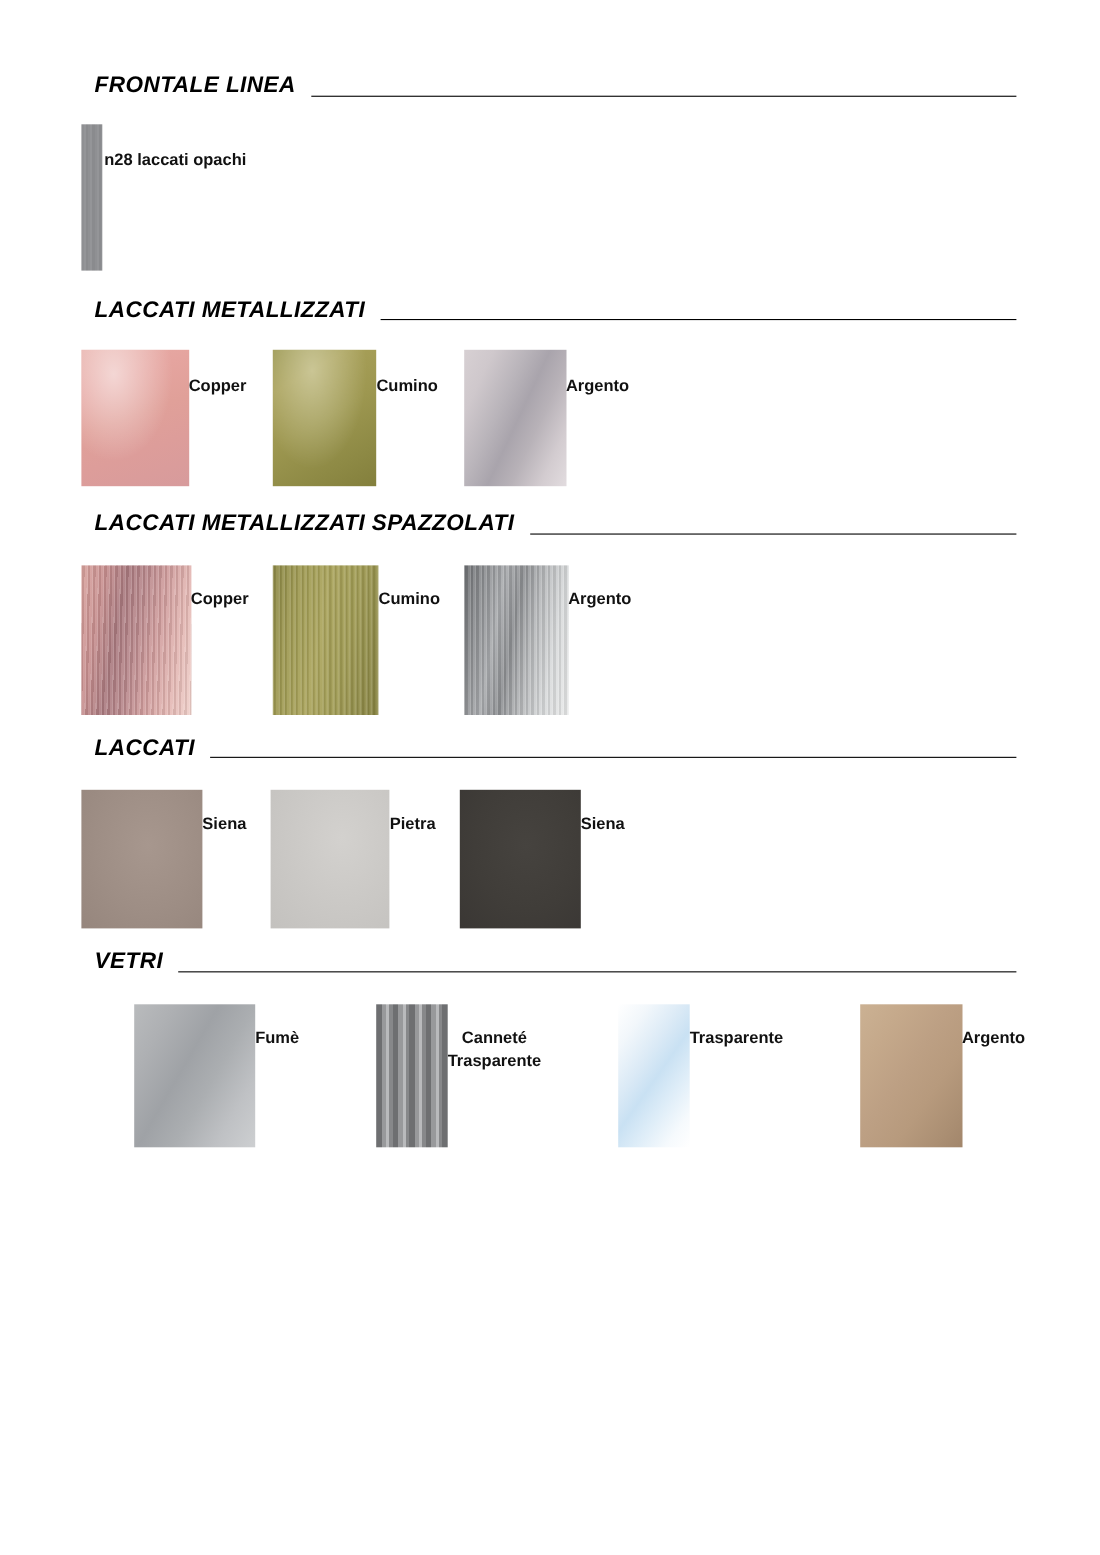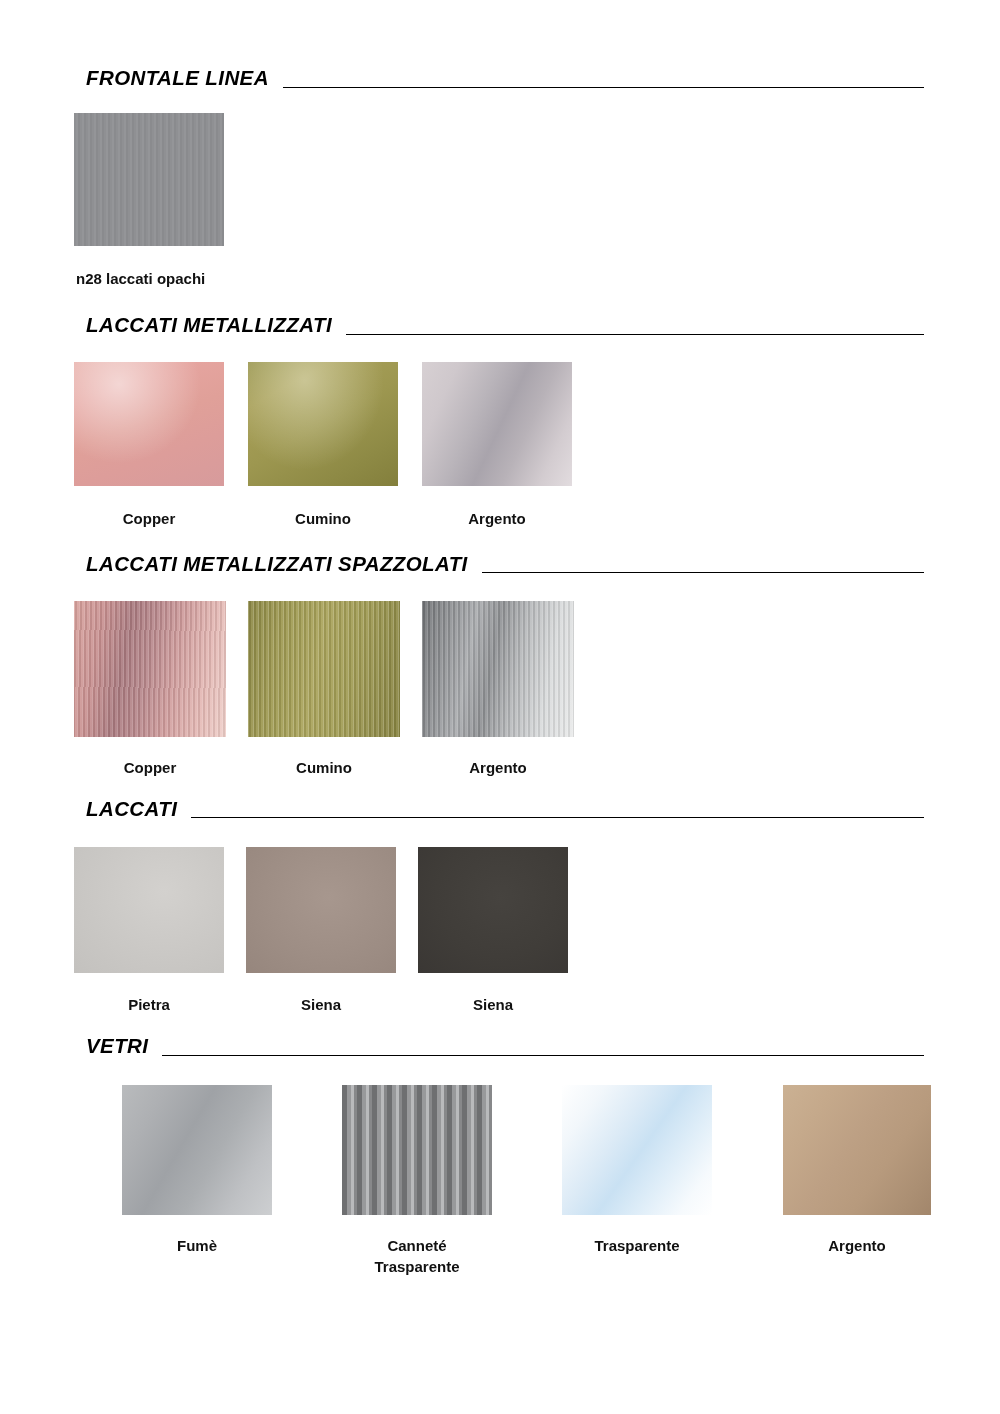--- a/index.html
+++ b/index.html
@@ -49,22 +49,22 @@
     margin-bottom: 3px;
   }
 
   
   .swatch-row {
     display: flex;
     padding-left: 74px;
   }
   .swatch-cell {
     display: flex;
-    flex-direction: column;
-    align-items: center;
+    flex-direction: row;
+    align-items: flex-start;
   }
   .swatch {
     border: 0;
     box-sizing: border-box;
   }
   .swatch-label {
     font-weight: bold;
     font-size: 15px;
     text-align: center;
     line-height: 1.45;
@@ -251,26 +251,26 @@
     </div>
   </div>
 
   <div class="section s-cemento">
     <div class="section-head">
       <div class="section-title">LACCATI</div>
       <div class="section-rule"></div>
     </div>
     <div class="swatch-row">
       <div class="swatch-cell">
+        <div class="swatch m-siena"></div>
+        <div class="swatch-label">Siena</div>
+      </div>
+      <div class="swatch-cell">
         <div class="swatch m-pietra"></div>
         <div class="swatch-label">Pietra</div>
-      </div>
-      <div class="swatch-cell">
-        <div class="swatch m-siena"></div>
-        <div class="swatch-label">Siena</div>
       </div>
       <div class="swatch-cell">
         <div class="swatch m-ghisa"></div>
         <div class="swatch-label">Siena</div>
       </div>
     </div>
   </div>
 
   <div class="section s-vetri">
     <div class="section-head">

